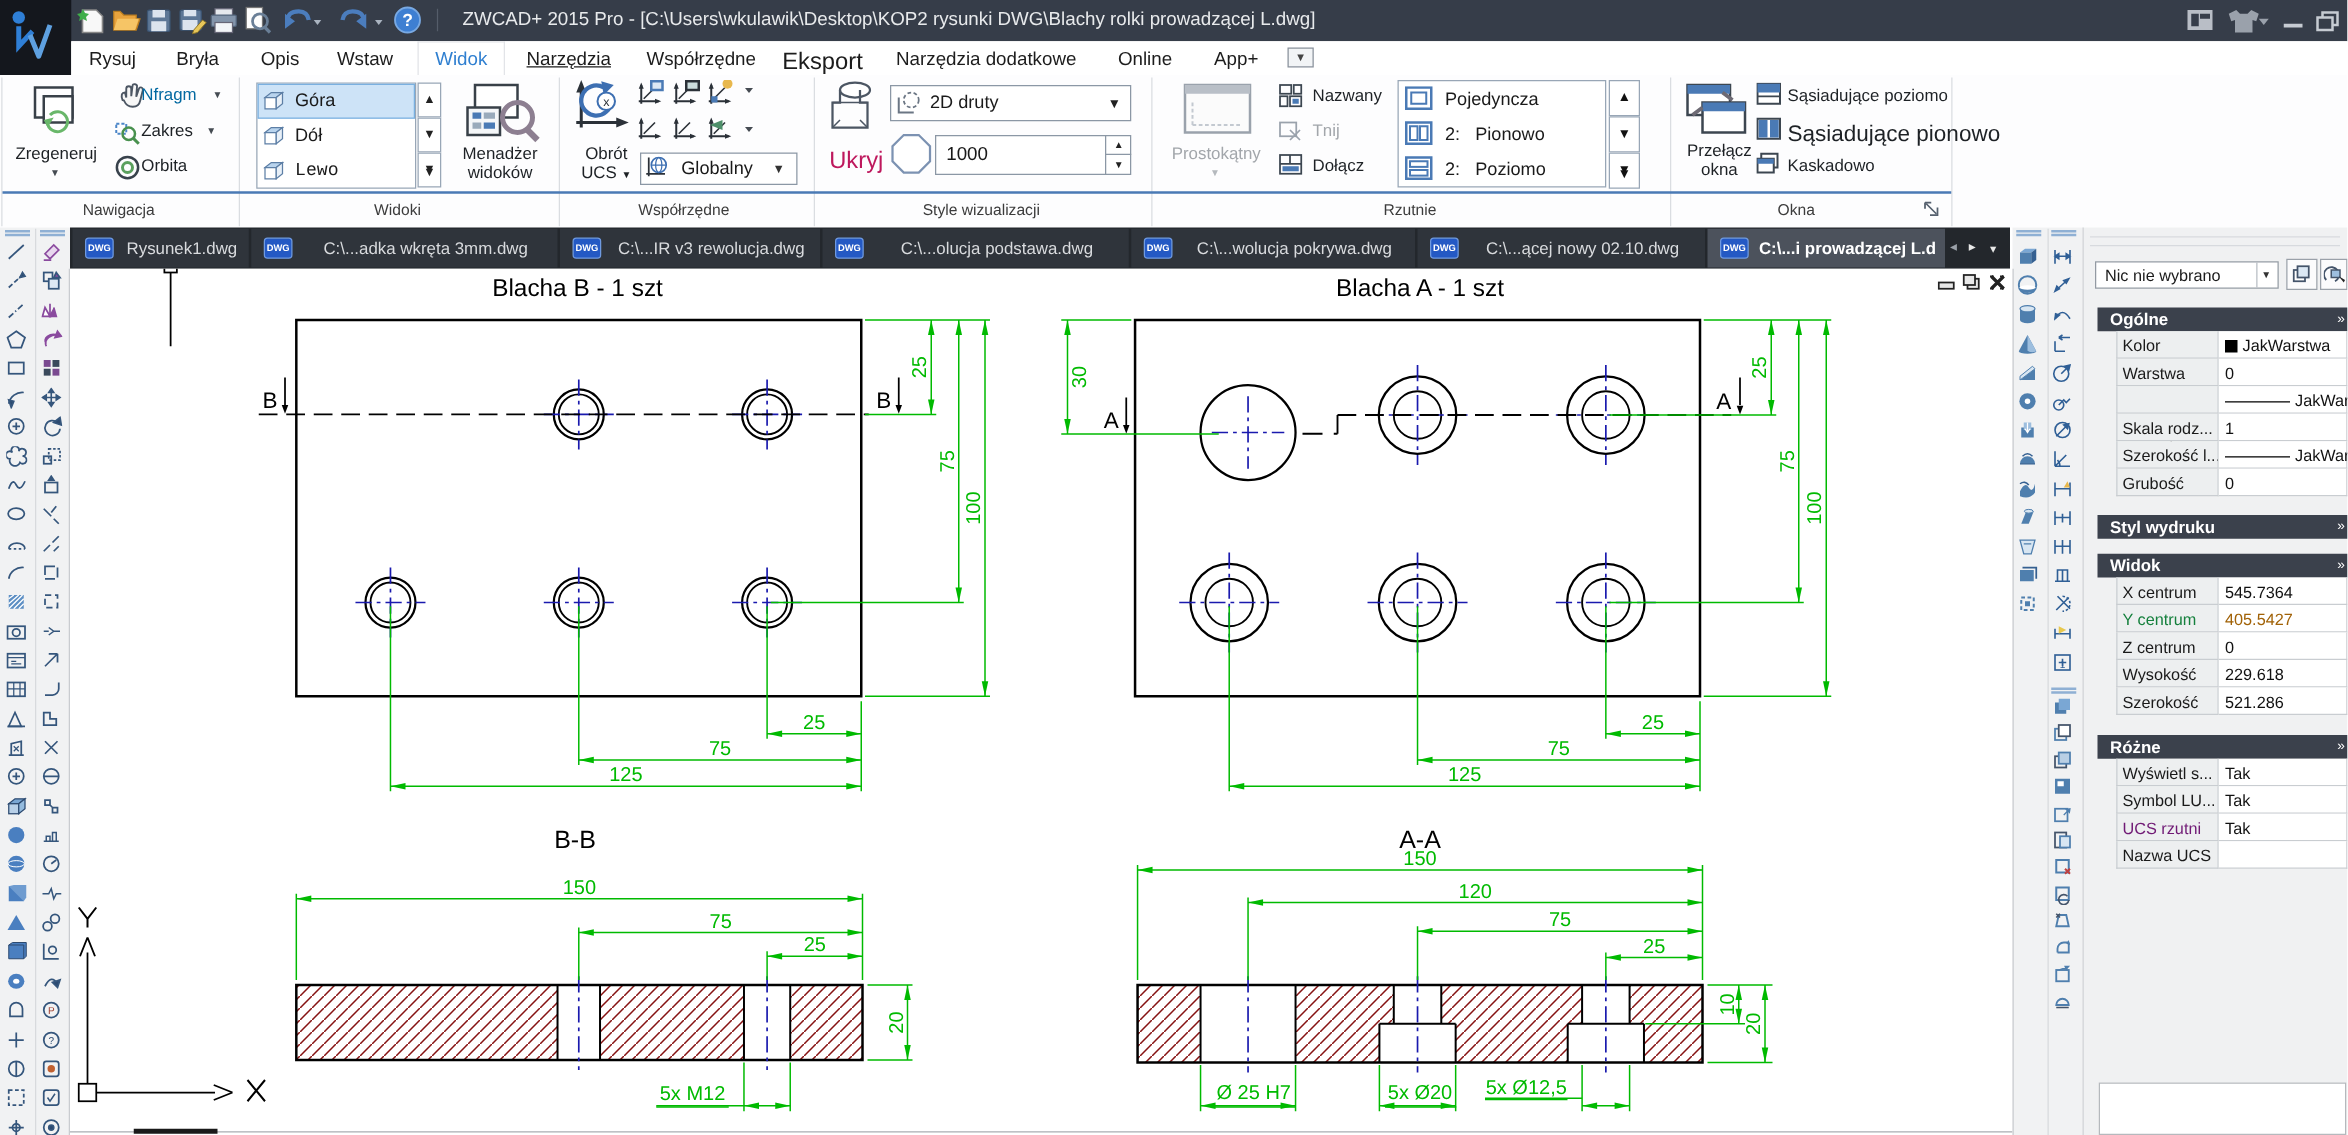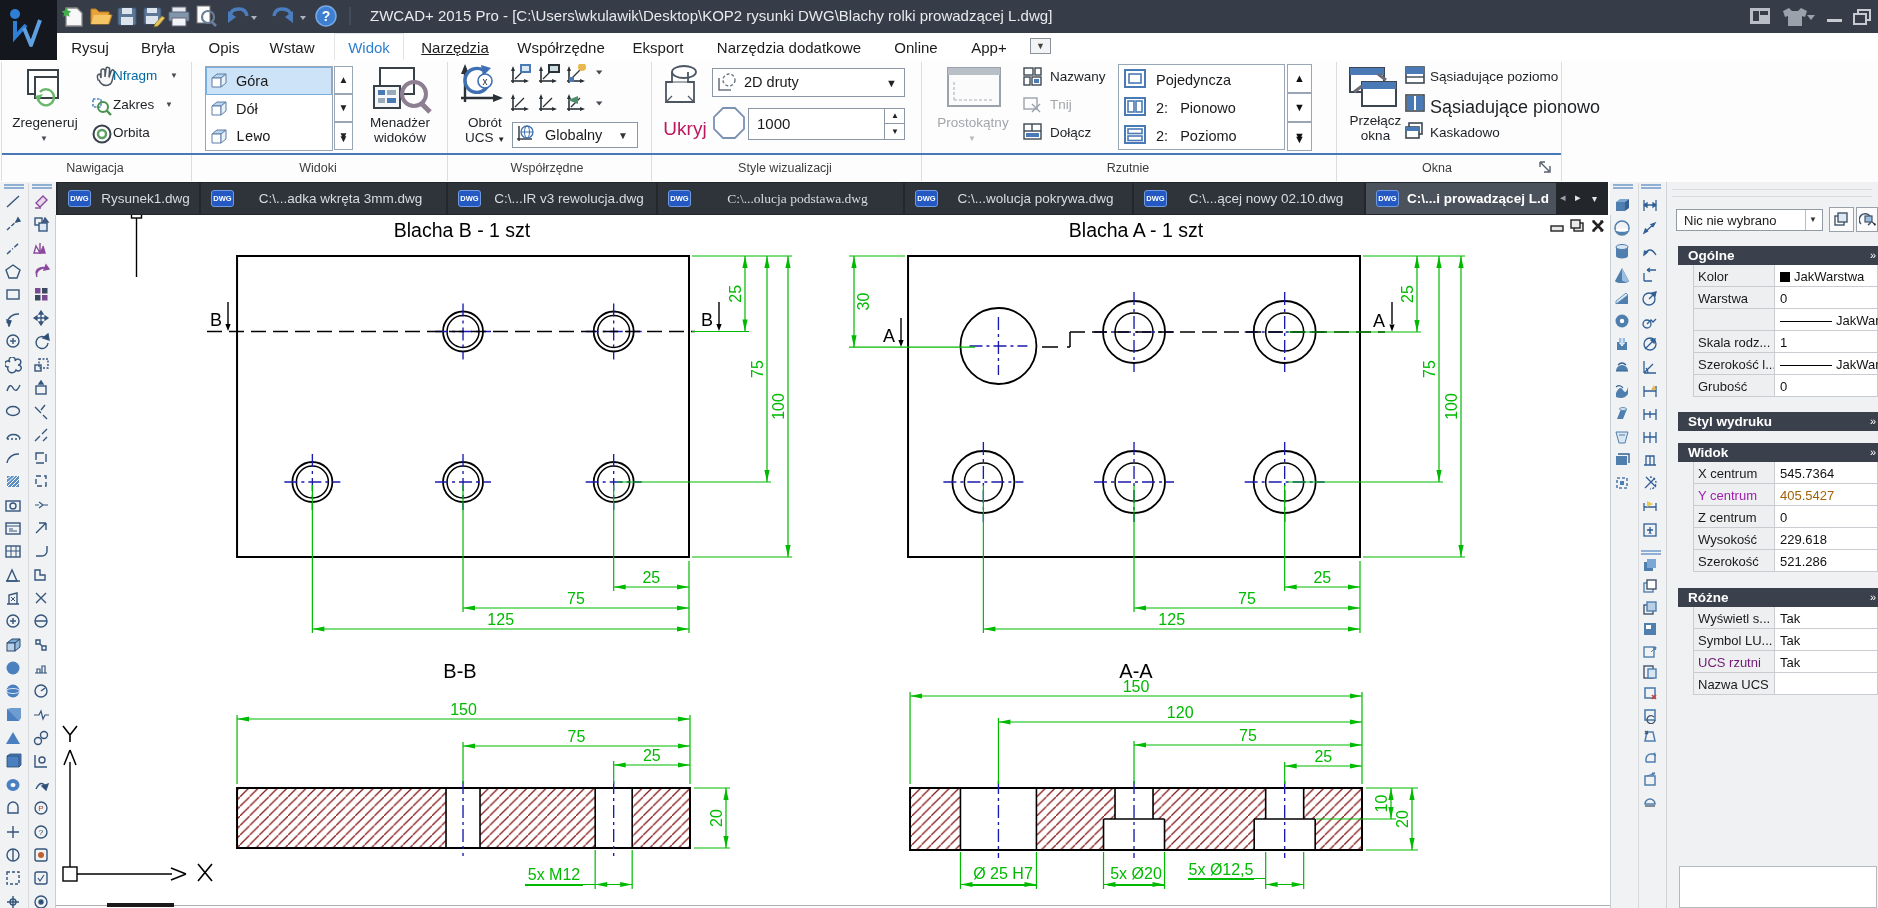--- a/index.html
+++ b/index.html
@@ -66,21 +66,21 @@
     </svg></div>
 <div class="ab" style="left:57px;top:33px;width:1821px;height:27px;background:#fff;"></div>
 <div class="ab" style="left:334px;top:33px;width:70px;height:27px;background:#fff;border:1px solid #e2e4e8;border-bottom:none;"></div>
 <div class="ab" style="left:-20px;top:39px;width:220px;text-align:center;font-size:15px;color:#1c1c1c;">Rysuj</div>
 <div class="ab" style="left:48px;top:39px;width:220px;text-align:center;font-size:15px;color:#1c1c1c;">Bryła</div>
 <div class="ab" style="left:114px;top:39px;width:220px;text-align:center;font-size:15px;color:#1c1c1c;">Opis</div>
 <div class="ab" style="left:182px;top:39px;width:220px;text-align:center;font-size:15px;color:#1c1c1c;">Wstaw</div>
 <div class="ab" style="left:259px;top:39px;width:220px;text-align:center;font-size:15px;color:#2f7fd0;">Widok</div>
 <div class="ab" style="left:345px;top:39px;width:220px;text-align:center;font-size:15px;color:#1c1c1c;text-decoration:underline;">Narzędzia</div>
 <div class="ab" style="left:451px;top:39px;width:220px;text-align:center;font-size:15px;color:#1c1c1c;">Współrzędne</div>
-<div class="ab" style="left:548px;top:39px;width:220px;text-align:center;font-size:15px;color:#1c1c1c;">Eksport</div>
+<div class="ab" style="left:548px;top:39px;width:220px;text-align:center;font-size:19px;color:#1c1c1c;">Eksport</div>
 <div class="ab" style="left:679px;top:39px;width:220px;text-align:center;font-size:15px;color:#1c1c1c;">Narzędzia dodatkowe</div>
 <div class="ab" style="left:806px;top:39px;width:220px;text-align:center;font-size:15px;color:#1c1c1c;">Online</div>
 <div class="ab" style="left:879px;top:39px;width:220px;text-align:center;font-size:15px;color:#1c1c1c;">App+</div>
 <div class="ab" style="left:1030px;top:38px;width:21px;height:16px;border:1px solid #8a929c;background:#f2f4f6;font-size:9px;color:#444;text-align:center;line-height:14px;">▼</div>
 <div class="ab" style="left:0;top:60px;width:1878px;height:122px;background:#fdfdfe;"></div>
 <div class="ab" style="left:1px;top:62px;width:1px;height:119px;background:#dadde1;"></div>
 <div class="ab" style="left:191px;top:62px;width:1px;height:119px;background:#dadde1;"></div>
 <div class="ab" style="left:447px;top:62px;width:1px;height:119px;background:#dadde1;"></div>
 <div class="ab" style="left:651px;top:62px;width:1px;height:119px;background:#dadde1;"></div>
 <div class="ab" style="left:921px;top:62px;width:1px;height:119px;background:#dadde1;"></div>
@@ -330,21 +330,21 @@
 <div class="ab" style="left:68px;top:190px;width:23px;height:17px;background:#2459c4;border-radius:3px;border:1px solid #6f9ae0;color:#fff;font-size:7.5px;font-weight:bold;text-align:center;line-height:16px;">DWG</div>
 <div class="ab" style="left:96px;top:182px;width:99px;height:33px;color:#d9dbde;font-size:13.5px;font-weight:normal;text-align:center;line-height:33px;overflow:hidden;white-space:nowrap;">Rysunek1.dwg</div>
 <div class="ab" style="left:201px;top:183px;width:245px;height:31px;background:#2f343b;"></div>
 <div class="ab" style="left:211px;top:190px;width:23px;height:17px;background:#2459c4;border-radius:3px;border:1px solid #6f9ae0;color:#fff;font-size:7.5px;font-weight:bold;text-align:center;line-height:16px;">DWG</div>
 <div class="ab" style="left:239px;top:182px;width:203px;height:33px;color:#d9dbde;font-size:13.5px;font-weight:normal;text-align:center;line-height:33px;overflow:hidden;white-space:nowrap;">C:\...adka wkręta 3mm.dwg</div>
 <div class="ab" style="left:448px;top:183px;width:208px;height:31px;background:#2f343b;"></div>
 <div class="ab" style="left:458px;top:190px;width:23px;height:17px;background:#2459c4;border-radius:3px;border:1px solid #6f9ae0;color:#fff;font-size:7.5px;font-weight:bold;text-align:center;line-height:16px;">DWG</div>
 <div class="ab" style="left:486px;top:182px;width:166px;height:33px;color:#d9dbde;font-size:13.5px;font-weight:normal;text-align:center;line-height:33px;overflow:hidden;white-space:nowrap;">C:\...IR v3 rewolucja.dwg</div>
 <div class="ab" style="left:658px;top:183px;width:245px;height:31px;background:#2f343b;"></div>
 <div class="ab" style="left:668px;top:190px;width:23px;height:17px;background:#2459c4;border-radius:3px;border:1px solid #6f9ae0;color:#fff;font-size:7.5px;font-weight:bold;text-align:center;line-height:16px;">DWG</div>
-<div class="ab" style="left:696px;top:182px;width:203px;height:33px;color:#d9dbde;font-size:13.5px;font-weight:normal;text-align:center;line-height:33px;overflow:hidden;white-space:nowrap;font-family:Liberation Serif, serif;">C:\...olucja podstawa.dwg</div>
+<div class="ab" style="left:696px;top:182px;width:203px;height:33px;color:#d9dbde;font-size:13.5px;font-weight:normal;text-align:center;line-height:33px;overflow:hidden;white-space:nowrap;">C:\...olucja podstawa.dwg</div>
 <div class="ab" style="left:905px;top:183px;width:227px;height:31px;background:#2f343b;"></div>
 <div class="ab" style="left:915px;top:190px;width:23px;height:17px;background:#2459c4;border-radius:3px;border:1px solid #6f9ae0;color:#fff;font-size:7.5px;font-weight:bold;text-align:center;line-height:16px;">DWG</div>
 <div class="ab" style="left:943px;top:182px;width:185px;height:33px;color:#d9dbde;font-size:13.5px;font-weight:normal;text-align:center;line-height:33px;overflow:hidden;white-space:nowrap;">C:\...wolucja pokrywa.dwg</div>
 <div class="ab" style="left:1134px;top:183px;width:230px;height:31px;background:#2f343b;"></div>
 <div class="ab" style="left:1144px;top:190px;width:23px;height:17px;background:#2459c4;border-radius:3px;border:1px solid #6f9ae0;color:#fff;font-size:7.5px;font-weight:bold;text-align:center;line-height:16px;">DWG</div>
 <div class="ab" style="left:1172px;top:182px;width:188px;height:33px;color:#d9dbde;font-size:13.5px;font-weight:normal;text-align:center;line-height:33px;overflow:hidden;white-space:nowrap;">C:\...ącej nowy 02.10.dwg</div>
 <div class="ab" style="left:1366px;top:183px;width:190px;height:31px;background:#4c525c;"></div>
 <div class="ab" style="left:1376px;top:190px;width:23px;height:17px;background:#2459c4;border-radius:3px;border:1px solid #6f9ae0;color:#fff;font-size:7.5px;font-weight:bold;text-align:center;line-height:16px;">DWG</div>
 <div class="ab" style="left:1404px;top:182px;width:148px;height:33px;color:#fff;font-size:13.5px;font-weight:bold;text-align:center;line-height:33px;overflow:hidden;white-space:nowrap;">C:\...i prowadzącej L.d</div>
 <div class="ab" style="left:1560px;top:191px;font-size:11px;color:#9aa0a8;">◂</div>
@@ -1207,21 +1207,21 @@
 <div class="ab" style="left:1698px;top:379px;width:76px;overflow:hidden;white-space:nowrap;font-size:13px;color:#1a1a1a;">Grubość</div>
 <div class="ab" style="left:1780px;top:379px;width:98px;overflow:hidden;white-space:nowrap;font-size:13px;color:#111;">0</div>
 <div class="ab" style="left:1678px;top:412px;width:200px;height:19px;background:#3b414c;color:#fff;font-size:13.5px;font-weight:bold;line-height:19px;padding-left:10px;">Styl wydruku<span style="position:absolute;right:2px;top:0;font-weight:normal;font-size:11px;">»</span></div>
 <div class="ab" style="left:1678px;top:443px;width:200px;height:19px;background:#3b414c;color:#fff;font-size:13.5px;font-weight:bold;line-height:19px;padding-left:10px;">Widok<span style="position:absolute;right:2px;top:0;font-weight:normal;font-size:11px;">»</span></div>
 <div class="ab" style="left:1693px;top:462px;width:82px;height:22px;background:#edeff0;border:1px solid #c9cdd1;border-top:none;"></div>
 <div class="ab" style="left:1775px;top:462px;width:103px;height:22px;background:#fff;border-bottom:1px solid #c9cdd1;border-right:1px solid #c9cdd1;"></div>
 <div class="ab" style="left:1698px;top:466px;width:76px;overflow:hidden;white-space:nowrap;font-size:13px;color:#1a1a1a;">X centrum</div>
 <div class="ab" style="left:1780px;top:466px;width:98px;overflow:hidden;white-space:nowrap;font-size:13px;color:#111;">545.7364</div>
 <div class="ab" style="left:1693px;top:484px;width:82px;height:22px;background:#edeff0;border:1px solid #c9cdd1;border-top:none;"></div>
 <div class="ab" style="left:1775px;top:484px;width:103px;height:22px;background:#fff;border-bottom:1px solid #c9cdd1;border-right:1px solid #c9cdd1;"></div>
-<div class="ab" style="left:1698px;top:488px;width:76px;overflow:hidden;white-space:nowrap;font-size:13px;color:#a21caf;">Y centrum</div>
+<div class="ab" style="left:1698px;top:488px;width:76px;overflow:hidden;white-space:nowrap;font-size:13px;color:#15803d;">Y centrum</div>
 <div class="ab" style="left:1780px;top:488px;width:98px;overflow:hidden;white-space:nowrap;font-size:13px;color:#a16207;">405.5427</div>
 <div class="ab" style="left:1693px;top:506px;width:82px;height:22px;background:#edeff0;border:1px solid #c9cdd1;border-top:none;"></div>
 <div class="ab" style="left:1775px;top:506px;width:103px;height:22px;background:#fff;border-bottom:1px solid #c9cdd1;border-right:1px solid #c9cdd1;"></div>
 <div class="ab" style="left:1698px;top:510px;width:76px;overflow:hidden;white-space:nowrap;font-size:13px;color:#1a1a1a;">Z centrum</div>
 <div class="ab" style="left:1780px;top:510px;width:98px;overflow:hidden;white-space:nowrap;font-size:13px;color:#111;">0</div>
 <div class="ab" style="left:1693px;top:528px;width:82px;height:22px;background:#edeff0;border:1px solid #c9cdd1;border-top:none;"></div>
 <div class="ab" style="left:1775px;top:528px;width:103px;height:22px;background:#fff;border-bottom:1px solid #c9cdd1;border-right:1px solid #c9cdd1;"></div>
 <div class="ab" style="left:1698px;top:532px;width:76px;overflow:hidden;white-space:nowrap;font-size:13px;color:#1a1a1a;">Wysokość</div>
 <div class="ab" style="left:1780px;top:532px;width:98px;overflow:hidden;white-space:nowrap;font-size:13px;color:#111;">229.618</div>
 <div class="ab" style="left:1693px;top:550px;width:82px;height:22px;background:#edeff0;border:1px solid #c9cdd1;border-top:none;"></div>

